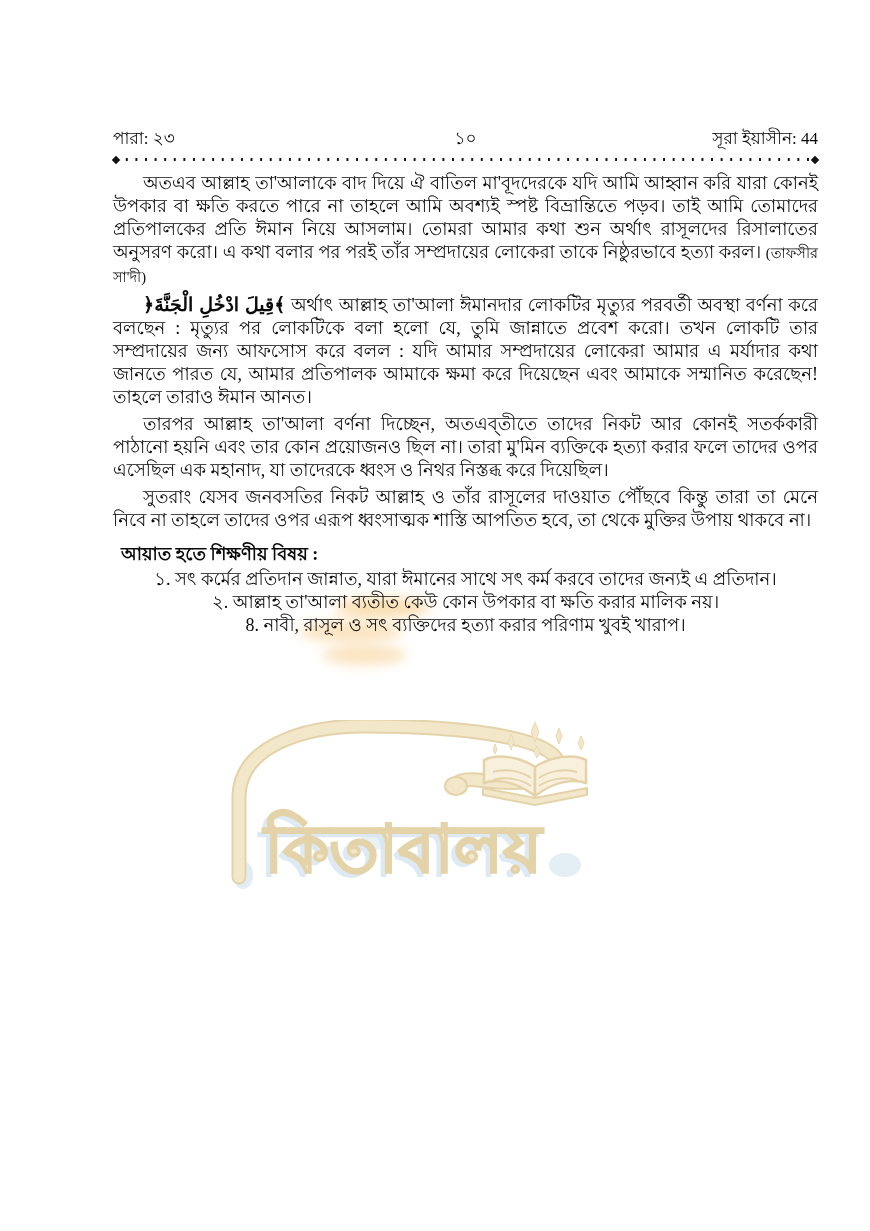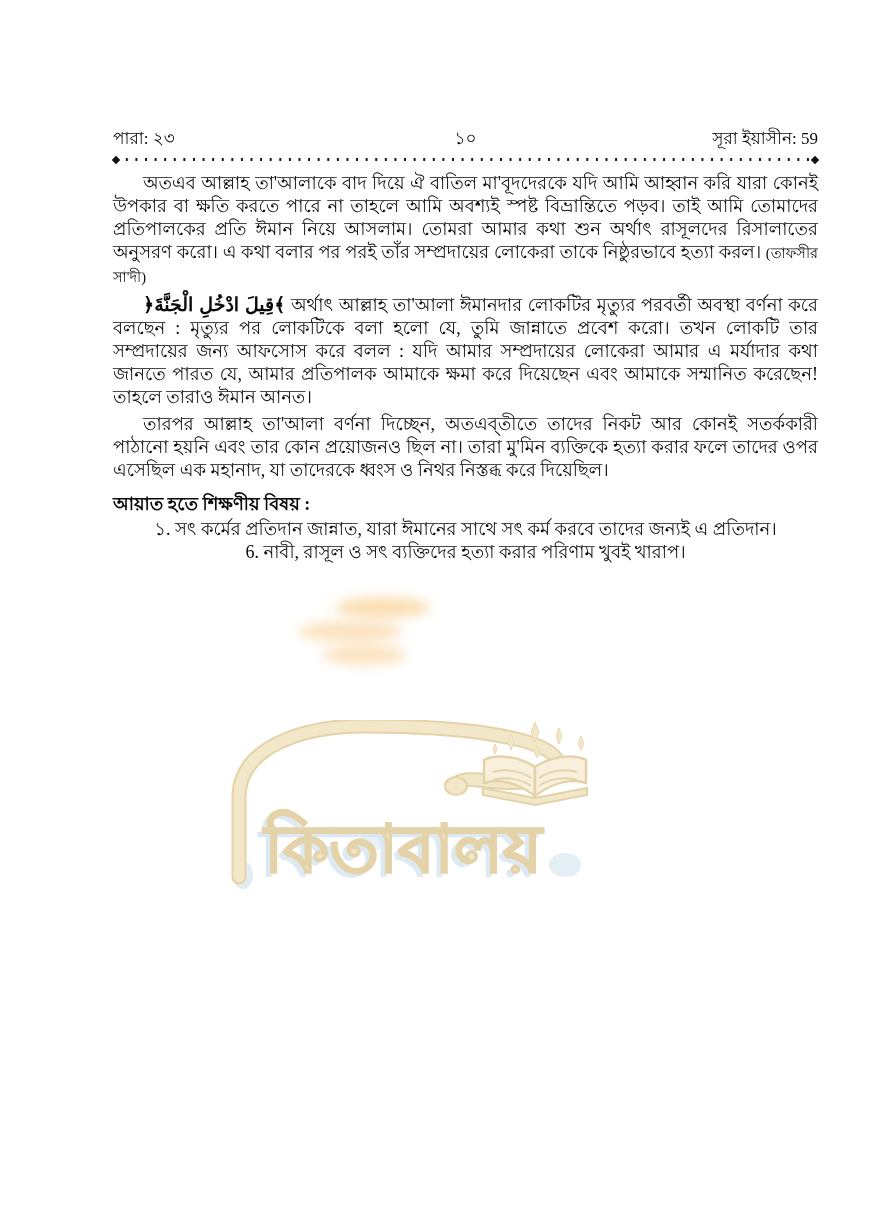--- a/index.html
+++ b/index.html
@@ -47,21 +47,21 @@
     position: relative; z-index: 2;
   }
   main p { margin: 0 0 4px 0; text-indent: 30px; }
   .arabic {
     font-size: 19px; font-weight: bold;
     letter-spacing: 0.5px; white-space: nowrap;
   }
   .source { font-size: 14.5px; }
   h2 {
     font-size: 18px; line-height: 24px; font-weight: bold;
-    margin: 10px 0 2px 0; text-align: left;
+    margin: 10px 0 2px 8px; text-align: left;
   }
   ul.lessons { list-style: none; }
   ul.lessons li { line-height: 23px; text-align: center; }
   
   .glow {
     position: absolute; border-radius: 50%;
     filter: blur(6px); z-index: 1; pointer-events: none;
   }
   .glow.g1 { left: 335px; top: 597px; width: 95px;  height: 21px; background: rgba(246,191,104,0.50); }
   .glow.g2 { left: 298px; top: 621px; width: 105px; height: 21px; background: rgba(246,191,104,0.42); }
@@ -78,41 +78,43 @@
   }
 </style>
 </head>
 <body>
 
 <div class="page">
 
   <div class="hdr">
     <span>পারা: ২৩</span>
     <span class="c">১০</span>
-    <span>সূরা ইয়াসীন: 59</span>
+    <span>সূরা ইয়াসীন: 44</span>
   </div>
 
   <div class="rule">
     <span class="diamond"></span>
     <span class="dots"></span>
     <span class="diamond"></span>
   </div>
 
   <main>
     <p><span>অতএব আল্লাহ তা'আলাকে বাদ দিয়ে ঐ বাতিল মা'বূদদেরকে যদি আমি আহ্বান করি যারা কোনই উপকার বা ক্ষতি করতে পারে না তাহলে আমি অবশ্যই স্পষ্ট বিভ্রান্তিতে পড়ব। তাই আমি তোমাদের প্রতিপালকের প্রতি ঈমান নিয়ে আসলাম। তোমরা আমার কথা শুন অর্থাৎ রাসূলদের রিসালাতের অনুসরণ করো। এ কথা বলার পর পরই তাঁর সম্প্রদায়ের লোকেরা তাকে নিষ্ঠুরভাবে হত্যা করল।</span> <span class="source">(তাফসীর সা'দী)</span></p>
 
     <p><span class="arabic">﴿قِيلَ ادْخُلِ الْجَنَّةَ﴾</span> <span>অর্থাৎ আল্লাহ তা'আলা ঈমানদার লোকটির মৃত্যুর পরবর্তী অবস্থা বর্ণনা করে বলছেন : মৃত্যুর পর লোকটিকে বলা হলো যে, তুমি জান্নাতে প্রবেশ করো। তখন লোকটি তার সম্প্রদায়ের জন্য আফসোস করে বলল : যদি আমার সম্প্রদায়ের লোকেরা আমার এ মর্যাদার কথা জানতে পারত যে, আমার প্রতিপালক আমাকে ক্ষমা করে দিয়েছেন এবং আমাকে সম্মানিত করেছেন! তাহলে তারাও ঈমান আনত।</span></p>
 
     <p><span>তারপর আল্লাহ তা'আলা বর্ণনা দিচ্ছেন, অতএব্তীতে তাদের নিকট আর কোনই সতর্ককারী পাঠানো হয়নি এবং তার কোন প্রয়োজনও ছিল না। তারা মু'মিন ব্যক্তিকে হত্যা করার ফলে তাদের ওপর এসেছিল এক মহানাদ, যা তাদেরকে ধ্বংস ও নিথর নিস্তব্ধ করে দিয়েছিল।</span></p>
 
+    <p><span>সুতরাং যেসব জনবসতির নিকট আল্লাহ ও তাঁর রাসূলের দাওয়াত পৌঁছবে কিন্তু তারা তা মেনে নিবে না তাহলে তাদের ওপর এরূপ ধ্বংসাত্মক শাস্তি আপতিত হবে, তা থেকে মুক্তির উপায় থাকবে না।</span></p>
 
     <h2>আয়াত হতে শিক্ষণীয় বিষয় :</h2>
     <ul class="lessons">
       <li>১. সৎ কর্মের প্রতিদান জান্নাত, যারা ঈমানের সাথে সৎ কর্ম করবে তাদের জন্যই এ প্রতিদান।</li>
-      <li>6. নাবী, রাসূল ও সৎ ব্যক্তিদের হত্যা করার পরিণাম খুবই খারাপ।</li>
+      <li>২. আল্লাহ তা'আলা ব্যতীত কেউ কোন উপকার বা ক্ষতি করার মালিক নয়।</li>
+      <li>8. নাবী, রাসূল ও সৎ ব্যক্তিদের হত্যা করার পরিণাম খুবই খারাপ।</li>
     </ul>
   </main>
 
   <div class="glow g1"></div>
   <div class="glow g2"></div>
   <div class="glow g3"></div>
 
   <div class="watermark">
     <svg viewBox="0 0 432 178" width="432" height="178">
 

